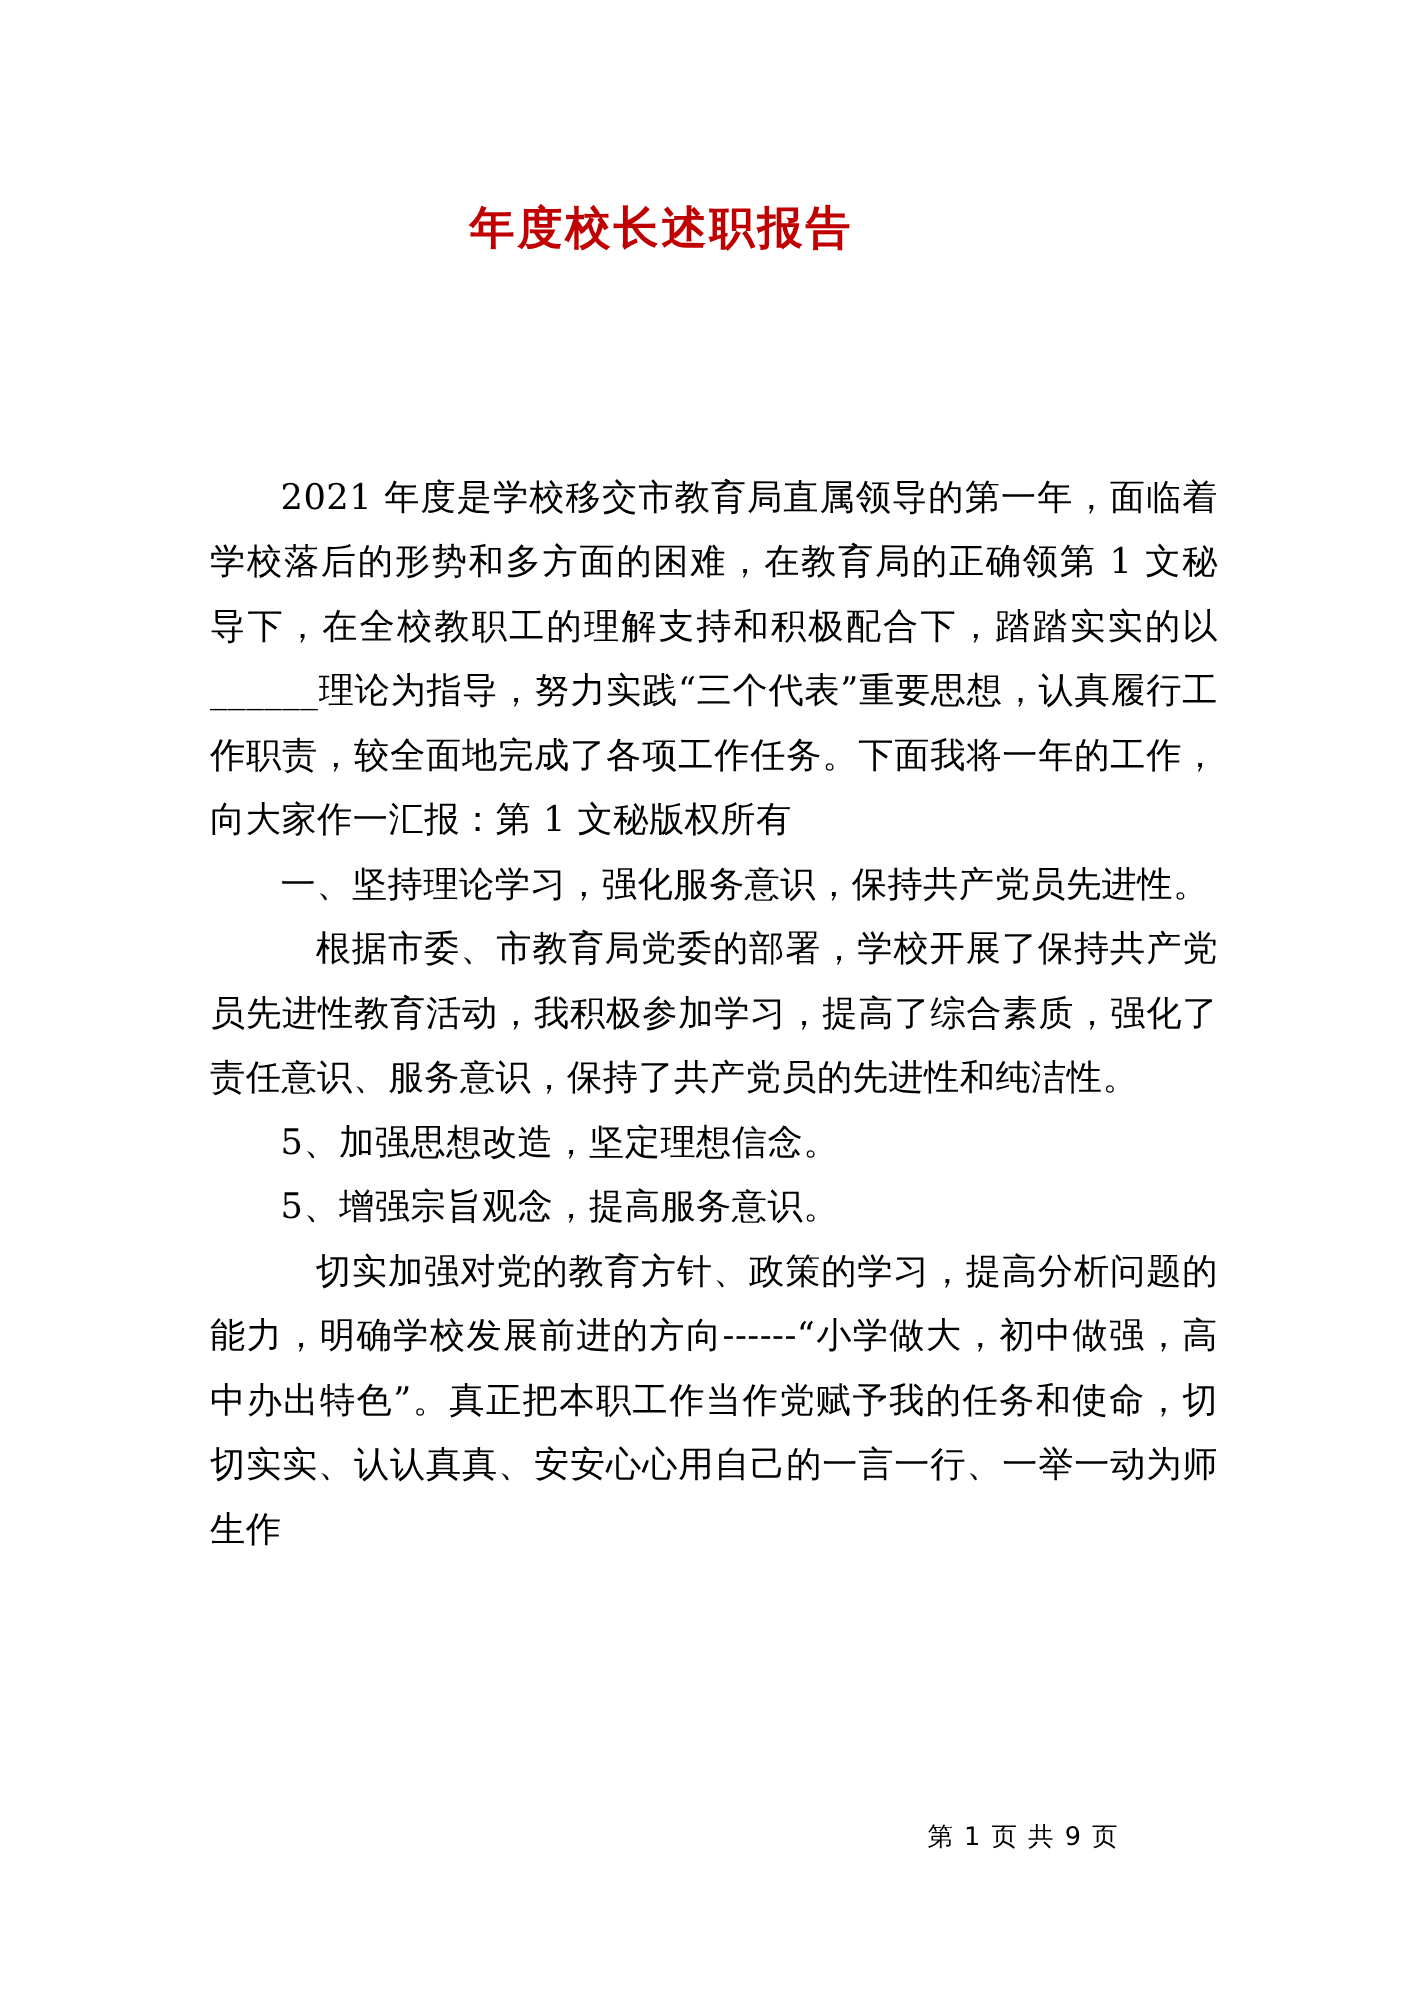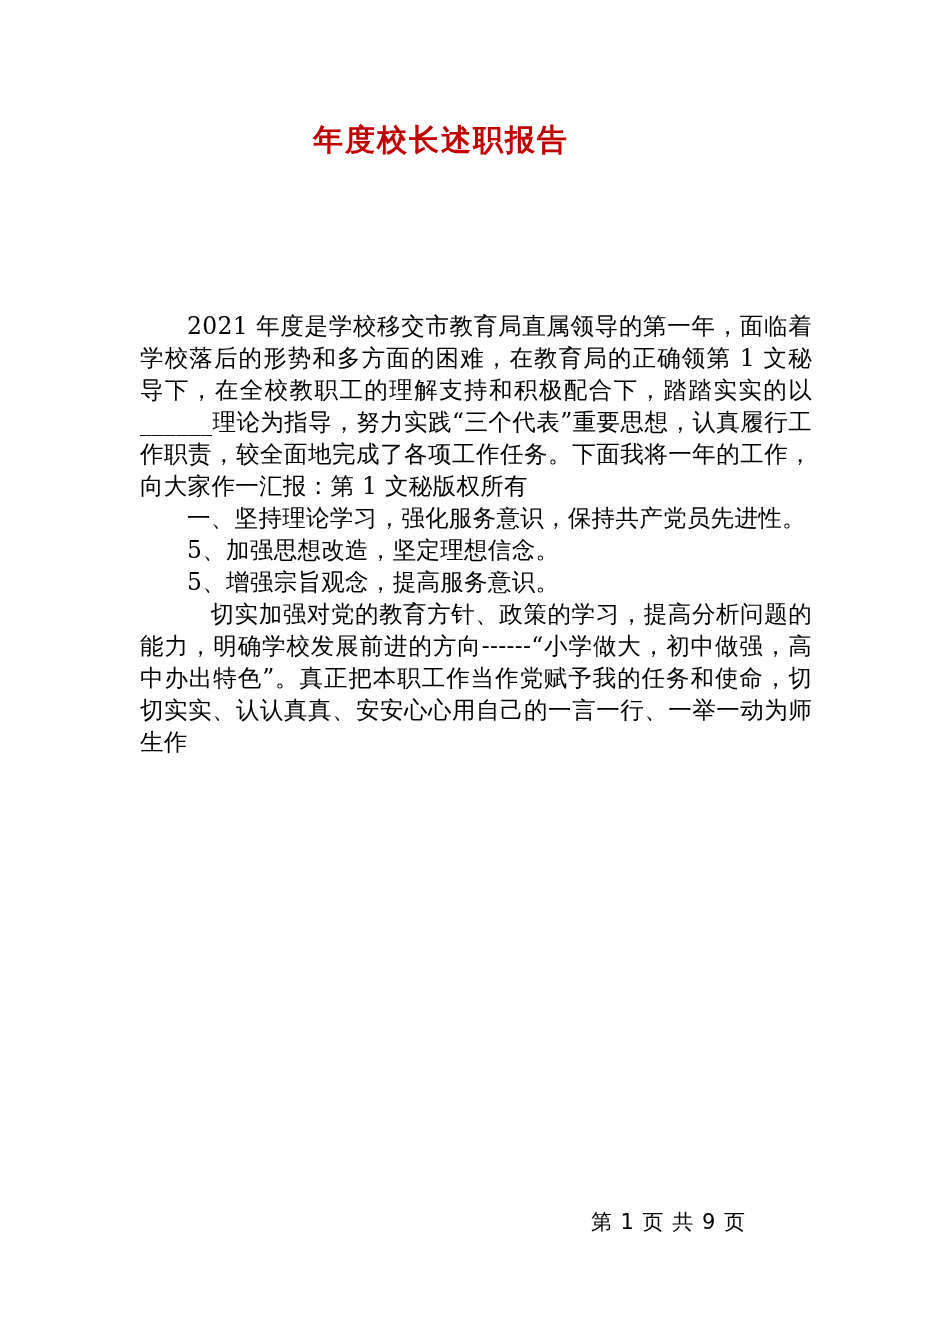--- a/index.html
+++ b/index.html
@@ -13,72 +13,73 @@
     font-family: "DejaVu Serif", "Liberation Serif", serif;
     color: #000000;
     position: relative;
     overflow: hidden;
   }
   .page {
     position: relative;
     width: 882px;
     height: 1344px;
     box-sizing: border-box;
-    padding: 0;
+    padding: 12px;
   }
   .doc-title {
     color: #c00000;
     font-size: 30px;
     font-weight: bold;
     text-align: center;
     letter-spacing: 2px;
     margin: 0;
     padding-top: 120px;
     font-family: "DejaVu Sans", "Liberation Sans", sans-serif;
   }
   .body-block {
     position: absolute;
     top: 310px;
     left: 140px;
     width: 672px;
   }
   p.para {
     margin: 0;
     font-size: 23.5px;
-    line-height: 32px;
+    line-height: 43px;
     text-align: justify;
     text-justify: inter-ideograph;
     letter-spacing: 0.3px;
   }
   p.indent2 {
     text-indent: 2em;
   }
   p.indent3 {
     text-indent: 3em;
   }
   .footer {
     position: absolute;
     right: 136px;
     bottom: 108px;
-    font-size: 21px;
+    font-size: 17px;
     font-family: "DejaVu Sans", "Liberation Sans", sans-serif;
     color: #000000;
     letter-spacing: 1px;
   }
 </style>
 </head>
 <body>
 
 <div class="page">
 
   <h1 class="doc-title">年度校长述职报告</h1>
 
   <div class="body-block">
     <p class="para indent2">2021 年度是学校移交市教育局直属领导的第一年，面临着学校落后的形势和多方面的困难，在教育局的正确领第 1 文秘导下，在全校教职工的理解支持和积极配合下，踏踏实实的以______理论为指导，努力实践“三个代表”重要思想，认真履行工作职责，较全面地完成了各项工作任务。下面我将一年的工作，向大家作一汇报：第 1 文秘版权所有</p>
     <p class="para indent2">一、坚持理论学习，强化服务意识，保持共产党员先进性。</p>
+    <p class="para indent3">根据市委、市教育局党委的部署，学校开展了保持共产党员先进性教育活动，我积极参加学习，提高了综合素质，强化了责任意识、服务意识，保持了共产党员的先进性和纯洁性。</p>
     <p class="para indent2">5、加强思想改造，坚定理想信念。</p>
     <p class="para indent2">5、增强宗旨观念，提高服务意识。</p>
     <p class="para indent3">切实加强对党的教育方针、政策的学习，提高分析问题的能力，明确学校发展前进的方向------“小学做大，初中做强，高中办出特色”。真正把本职工作当作党赋予我的任务和使命，切切实实、认认真真、安安心心用自己的一言一行、一举一动为师生作</p>
   </div>
 
   <div class="footer">第 1 页 共 9 页</div>
 
 </div>
 
 </body></html>

